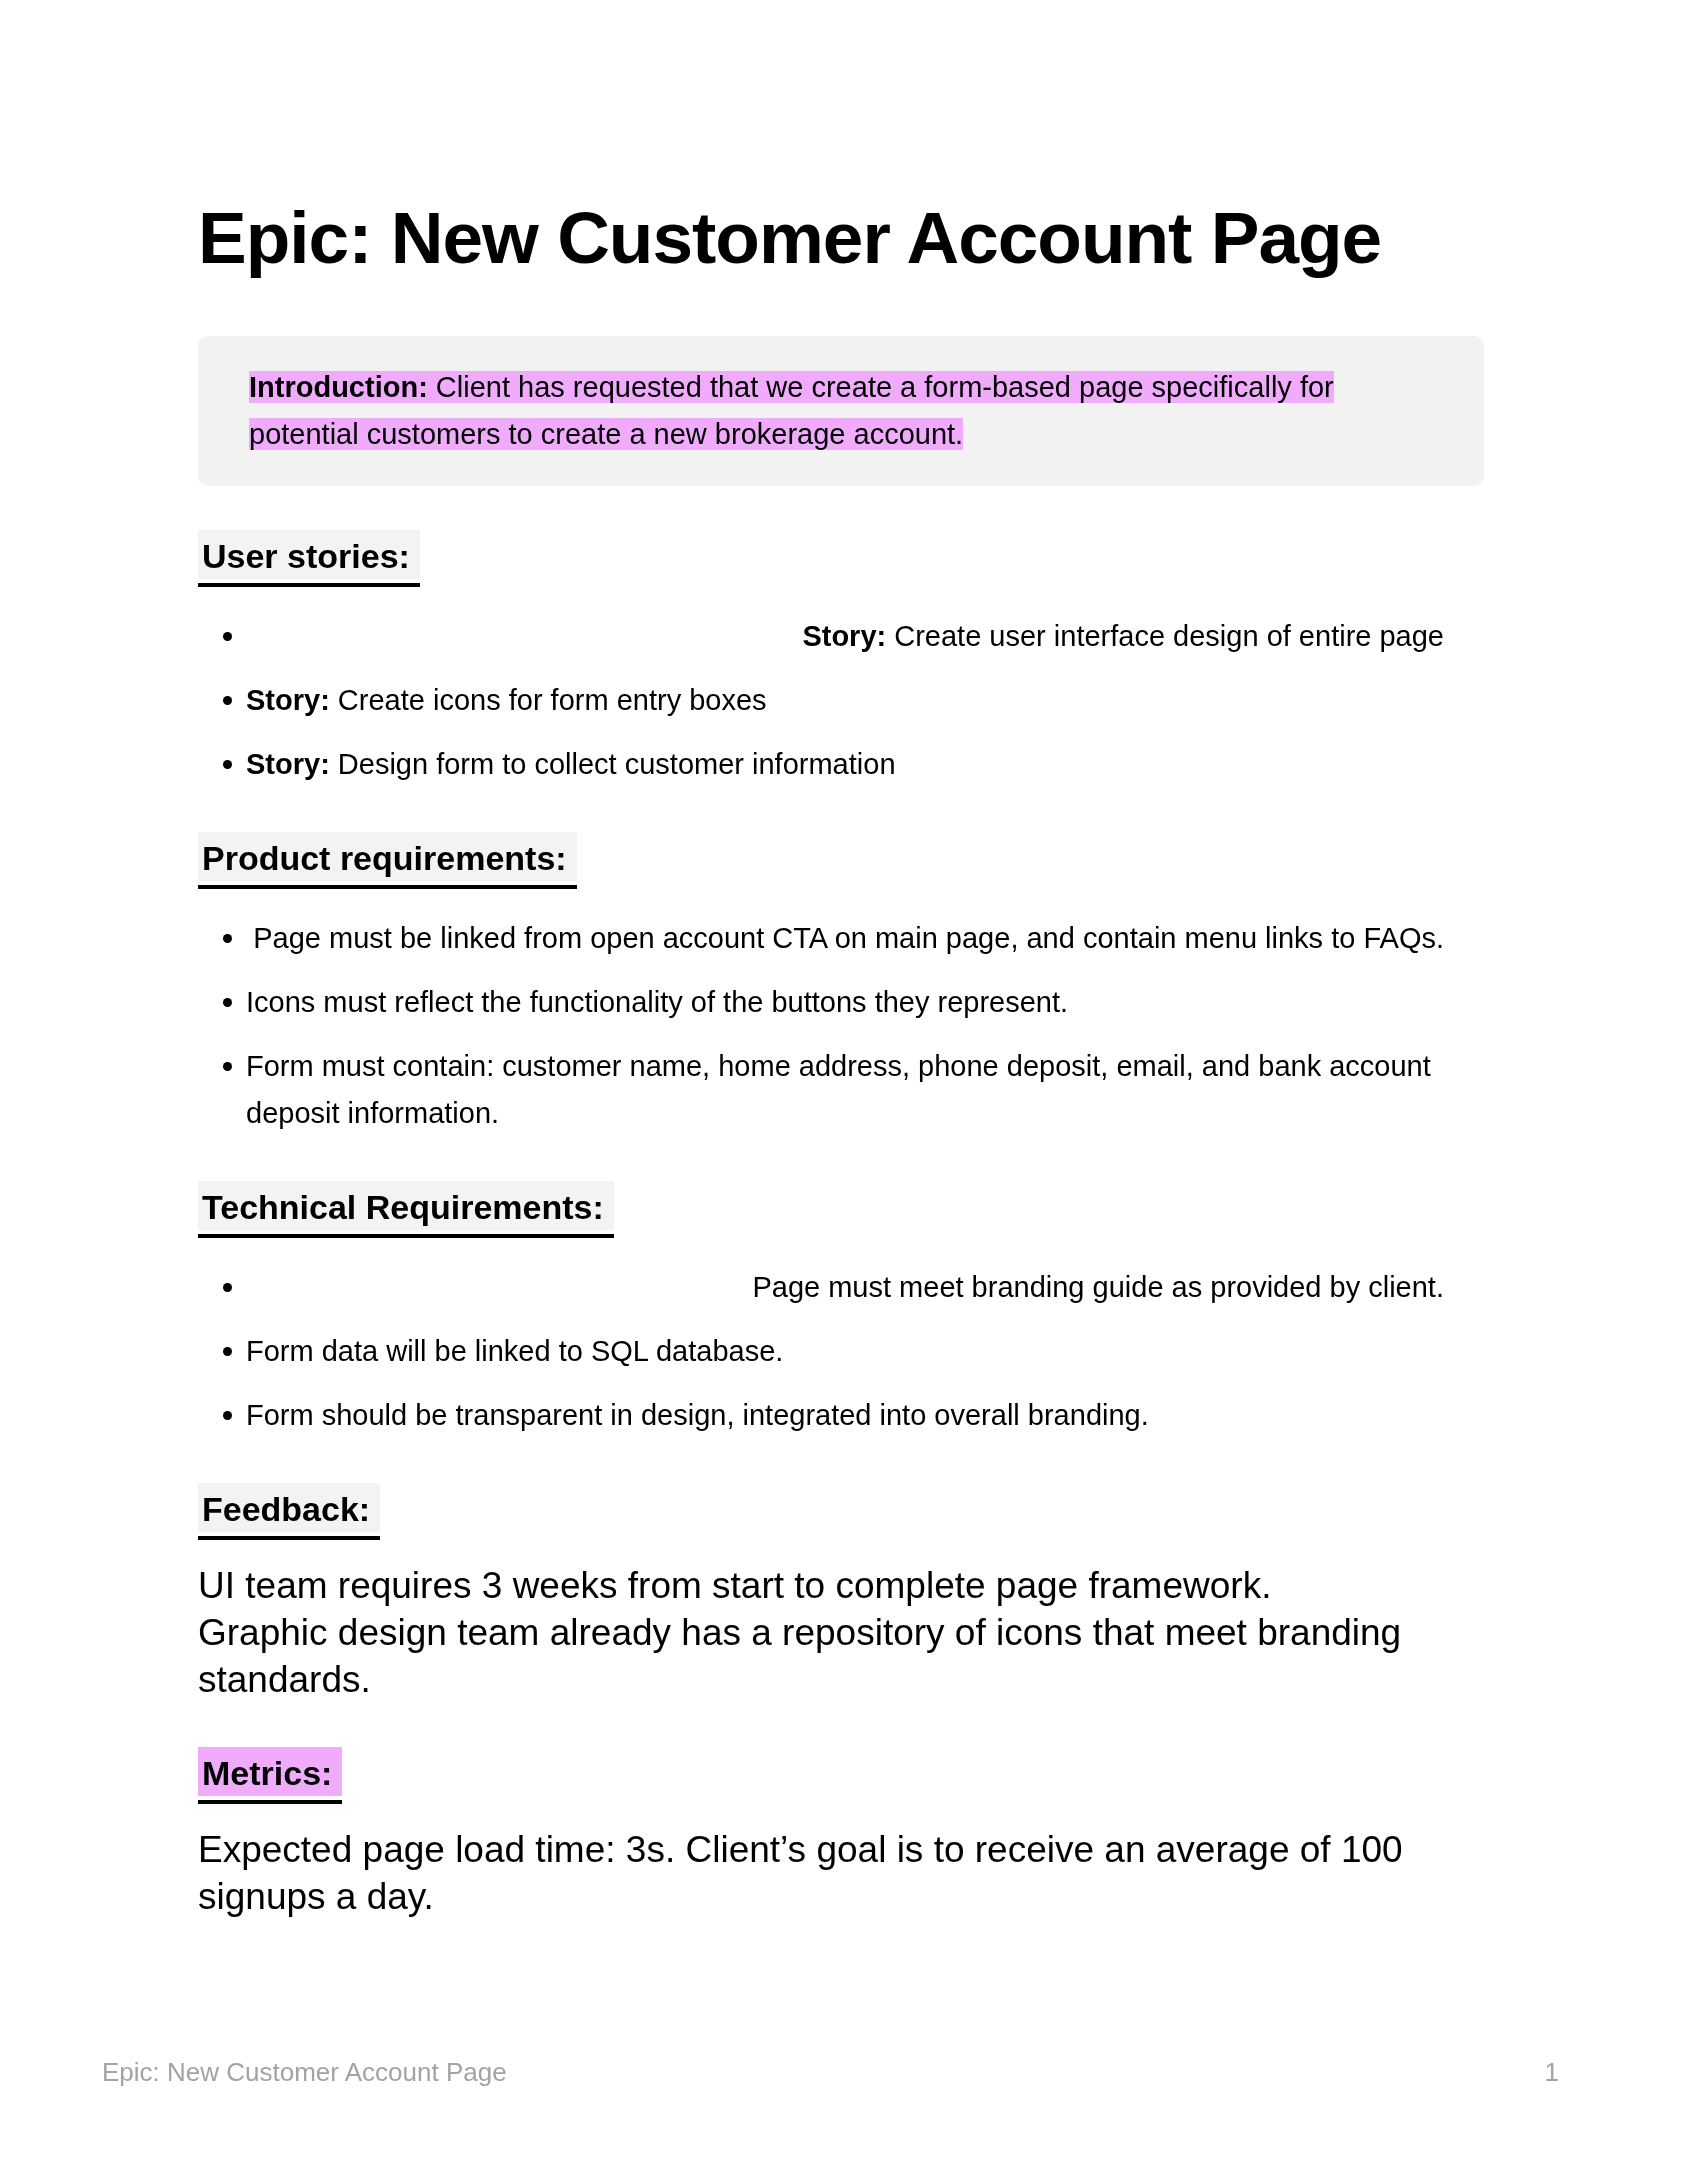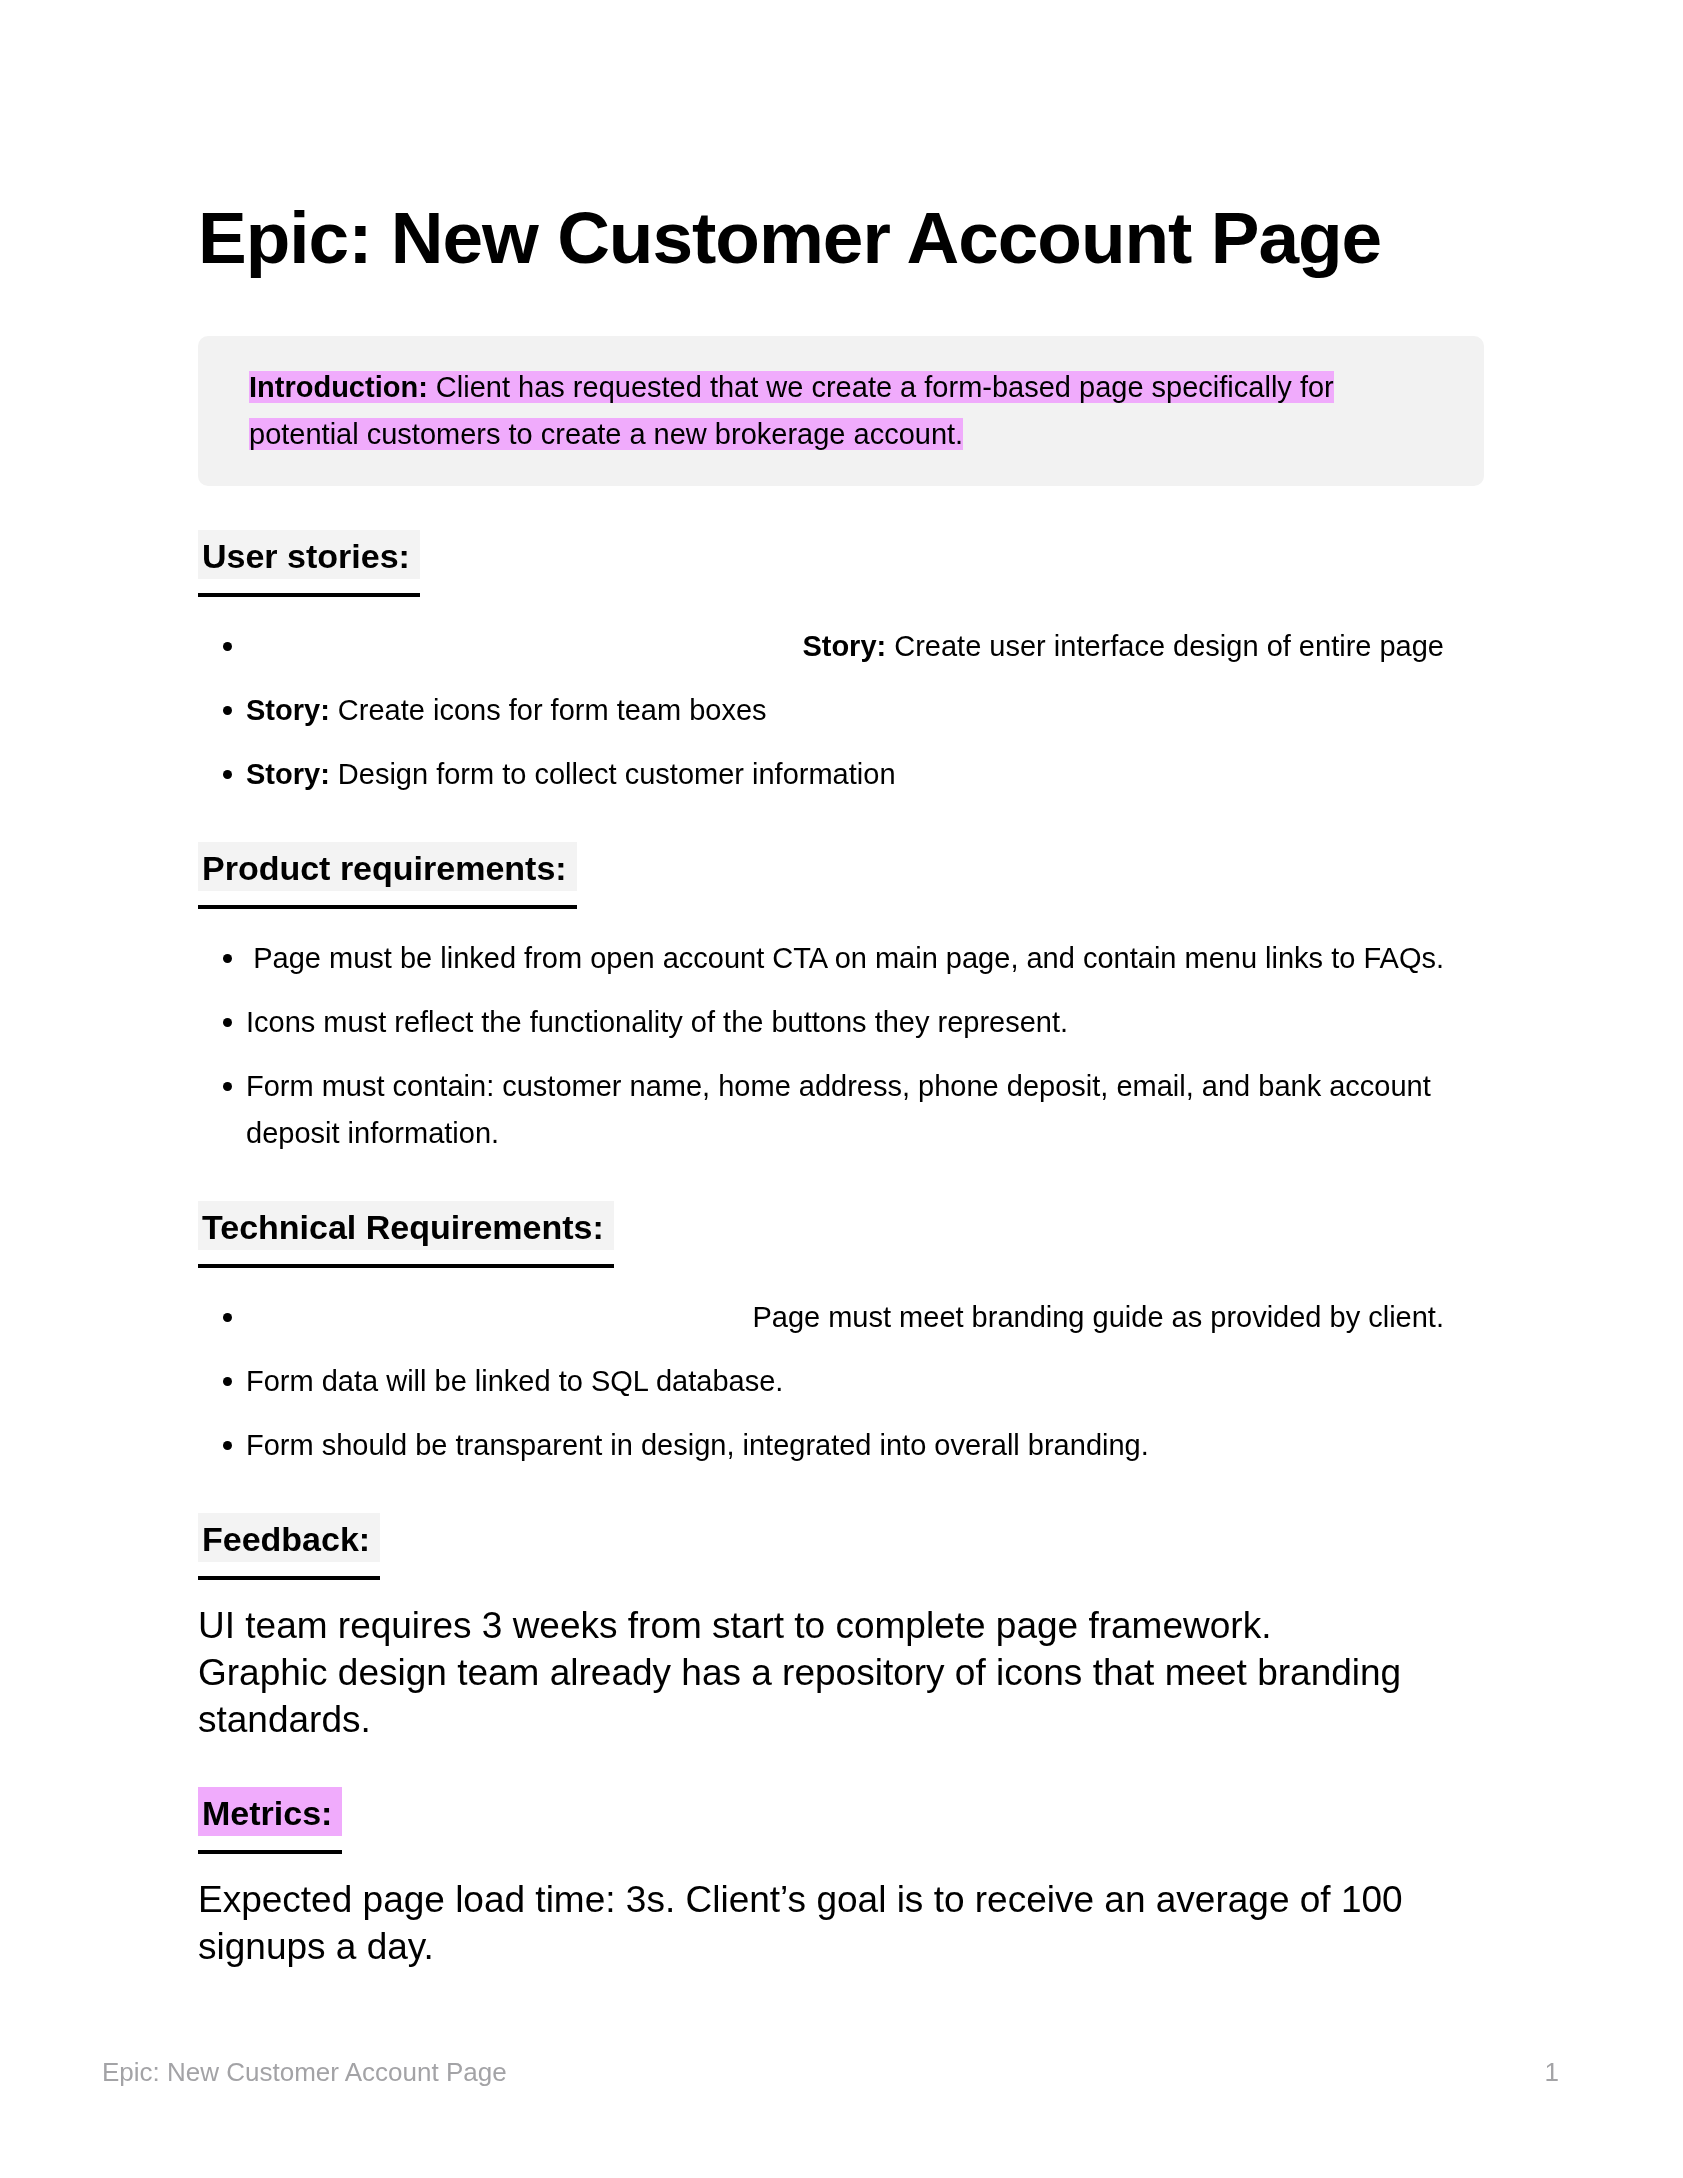--- a/index.html
+++ b/index.html
@@ -14,21 +14,21 @@
   }
   .intro-box{
     margin-top:53px;background:#f2f2f2;border-radius:10px;
     padding:28px 51px;width:1184px;
   }
   .body-text{font-size:29px;line-height:47px;}
   .hl-peach{background:#f0abfc;}
   .hl-gray{background:#f3f3f3;}
   .bold{font-weight:700;}
   h2.section-heading{margin:44px 0 0 0;font-size:34px;line-height:40px;font-weight:700;}
-  h2 .u-wrap{display:inline-block;border-bottom:4px solid #000;padding-bottom:14px;text-align:right;}
+  h2 .u-wrap{display:inline-block;border-bottom:4px solid #000;padding-bottom:4px;text-align:right;}
   h2 .hl-box{display:inline-block;padding:6px 10px 3px 4px;}
   ul.bullets{margin:26px 0 0 0;padding:0;list-style:none;}
   ul.bullets li{
     position:relative;padding-left:48px;margin-top:17px;
     font-size:29px;line-height:47px;max-width:1198px;
   }
   ul.bullets li:first-child{margin-top:12px;text-align:right;}
   ul.bullets li::before{
     content:"";position:absolute;left:25px;top:19px;width:9px;height:9px;
     border-radius:50%;background:#000;
@@ -48,21 +48,21 @@
     <div class="body-text">
       <span class="hl-peach"><span class="bold">Introduction:</span><span> Client has requested that we create a form-based page specifically for potential customers to create a new brokerage account.</span></span>
     </div>
   </div>
 
   <h2 class="section-heading">
     <span class="u-wrap"><span class="hl-box hl-gray">User stories:</span></span>
   </h2>
   <ul class="bullets">
     <li><span class="bold">Story:</span><span> Create user interface design of entire page</span></li>
-    <li><span class="bold">Story:</span><span> Create icons for form team boxes</span></li>
+    <li><span class="bold">Story:</span><span> Create icons for form entry boxes</span></li>
     <li><span class="bold">Story:</span><span> Design form to collect customer information</span></li>
   </ul>
 
   <h2 class="section-heading">
     <span class="u-wrap"><span class="hl-box hl-gray">Product requirements:</span></span>
   </h2>
   <ul class="bullets">
     <li>Page must be linked from open account CTA on main page, and contain menu links to FAQs.</li>
     <li>Icons must reflect the functionality of the buttons they represent.</li>
     <li>Form must contain: customer name, home address, phone deposit, email, and bank account deposit information.</li>

